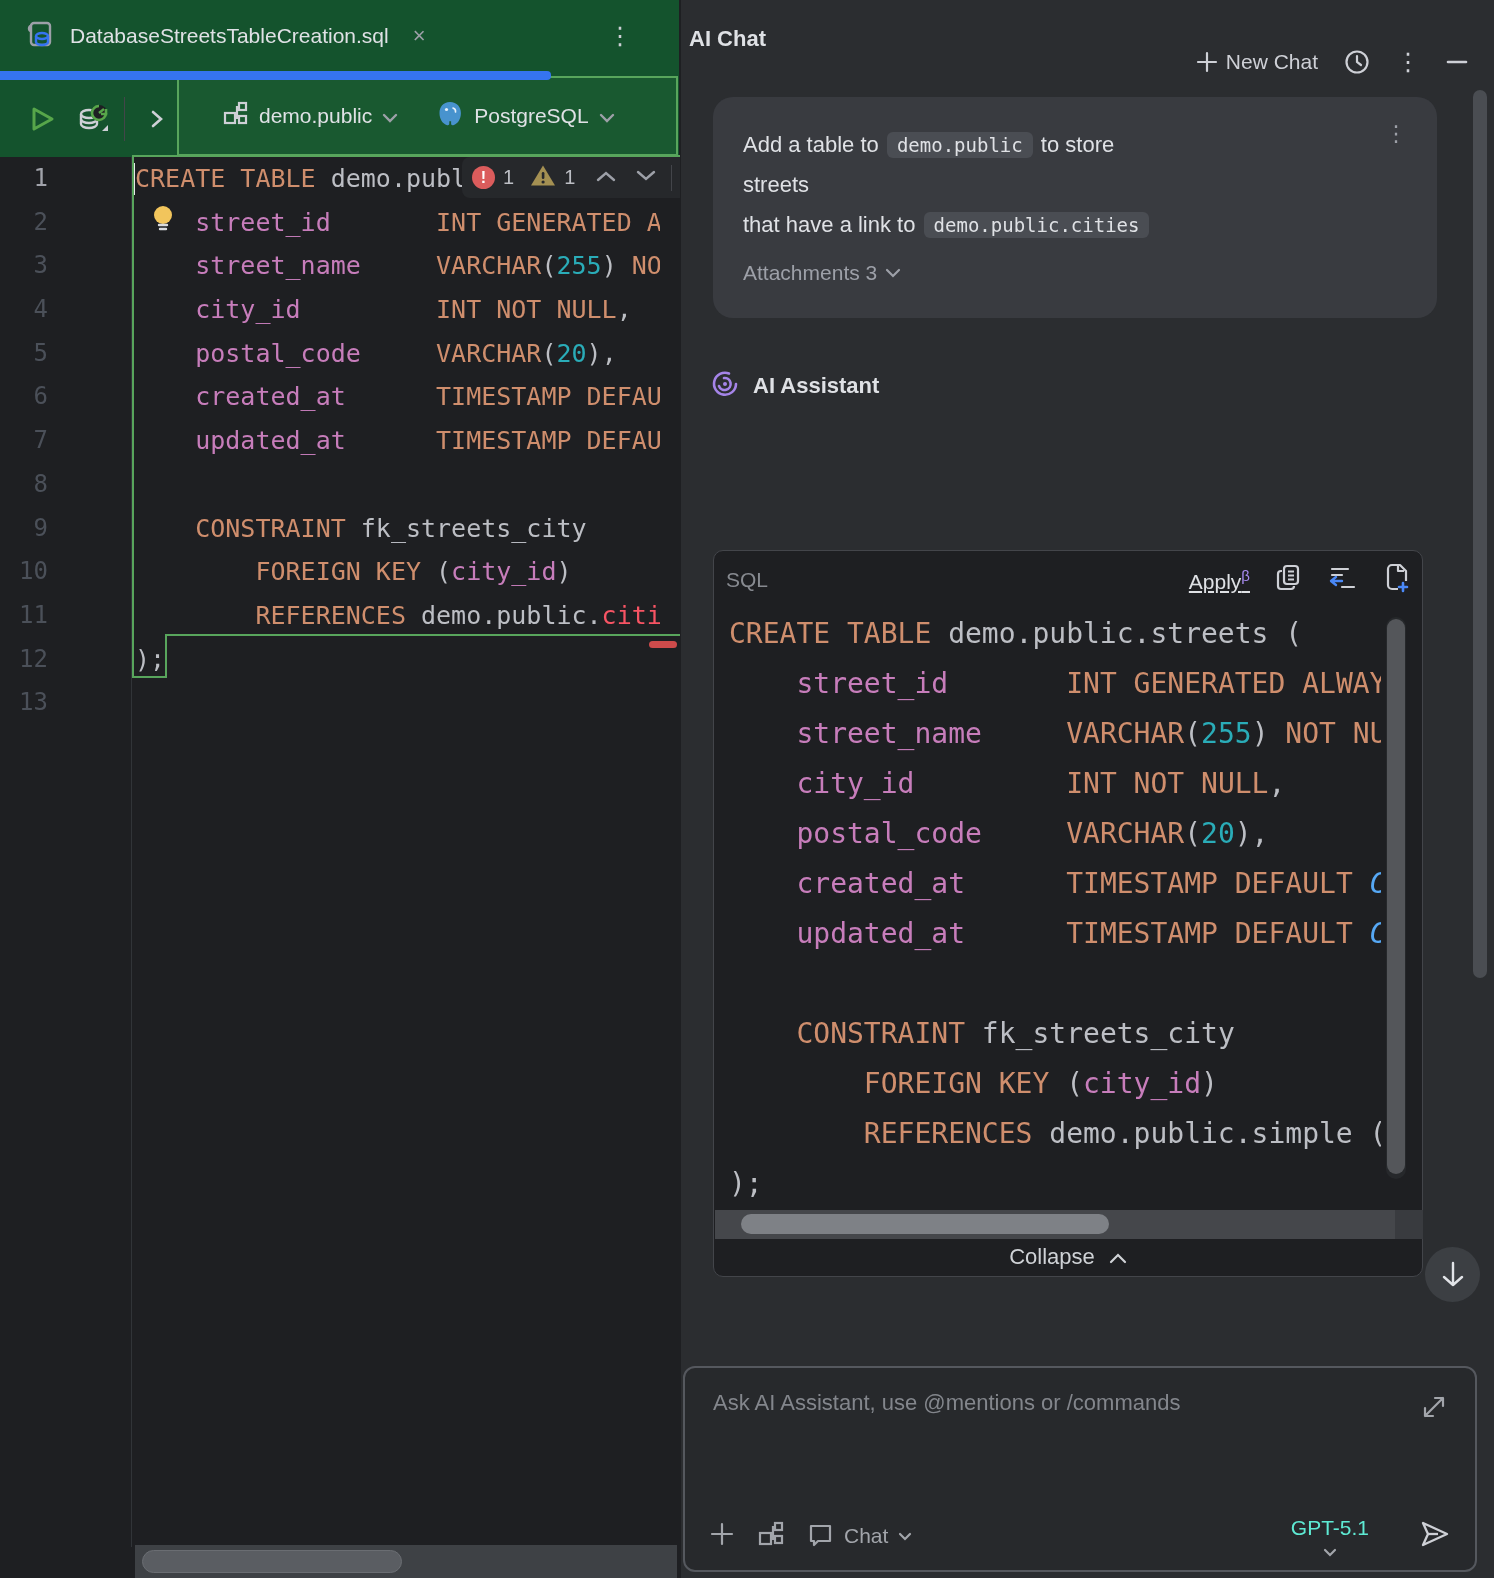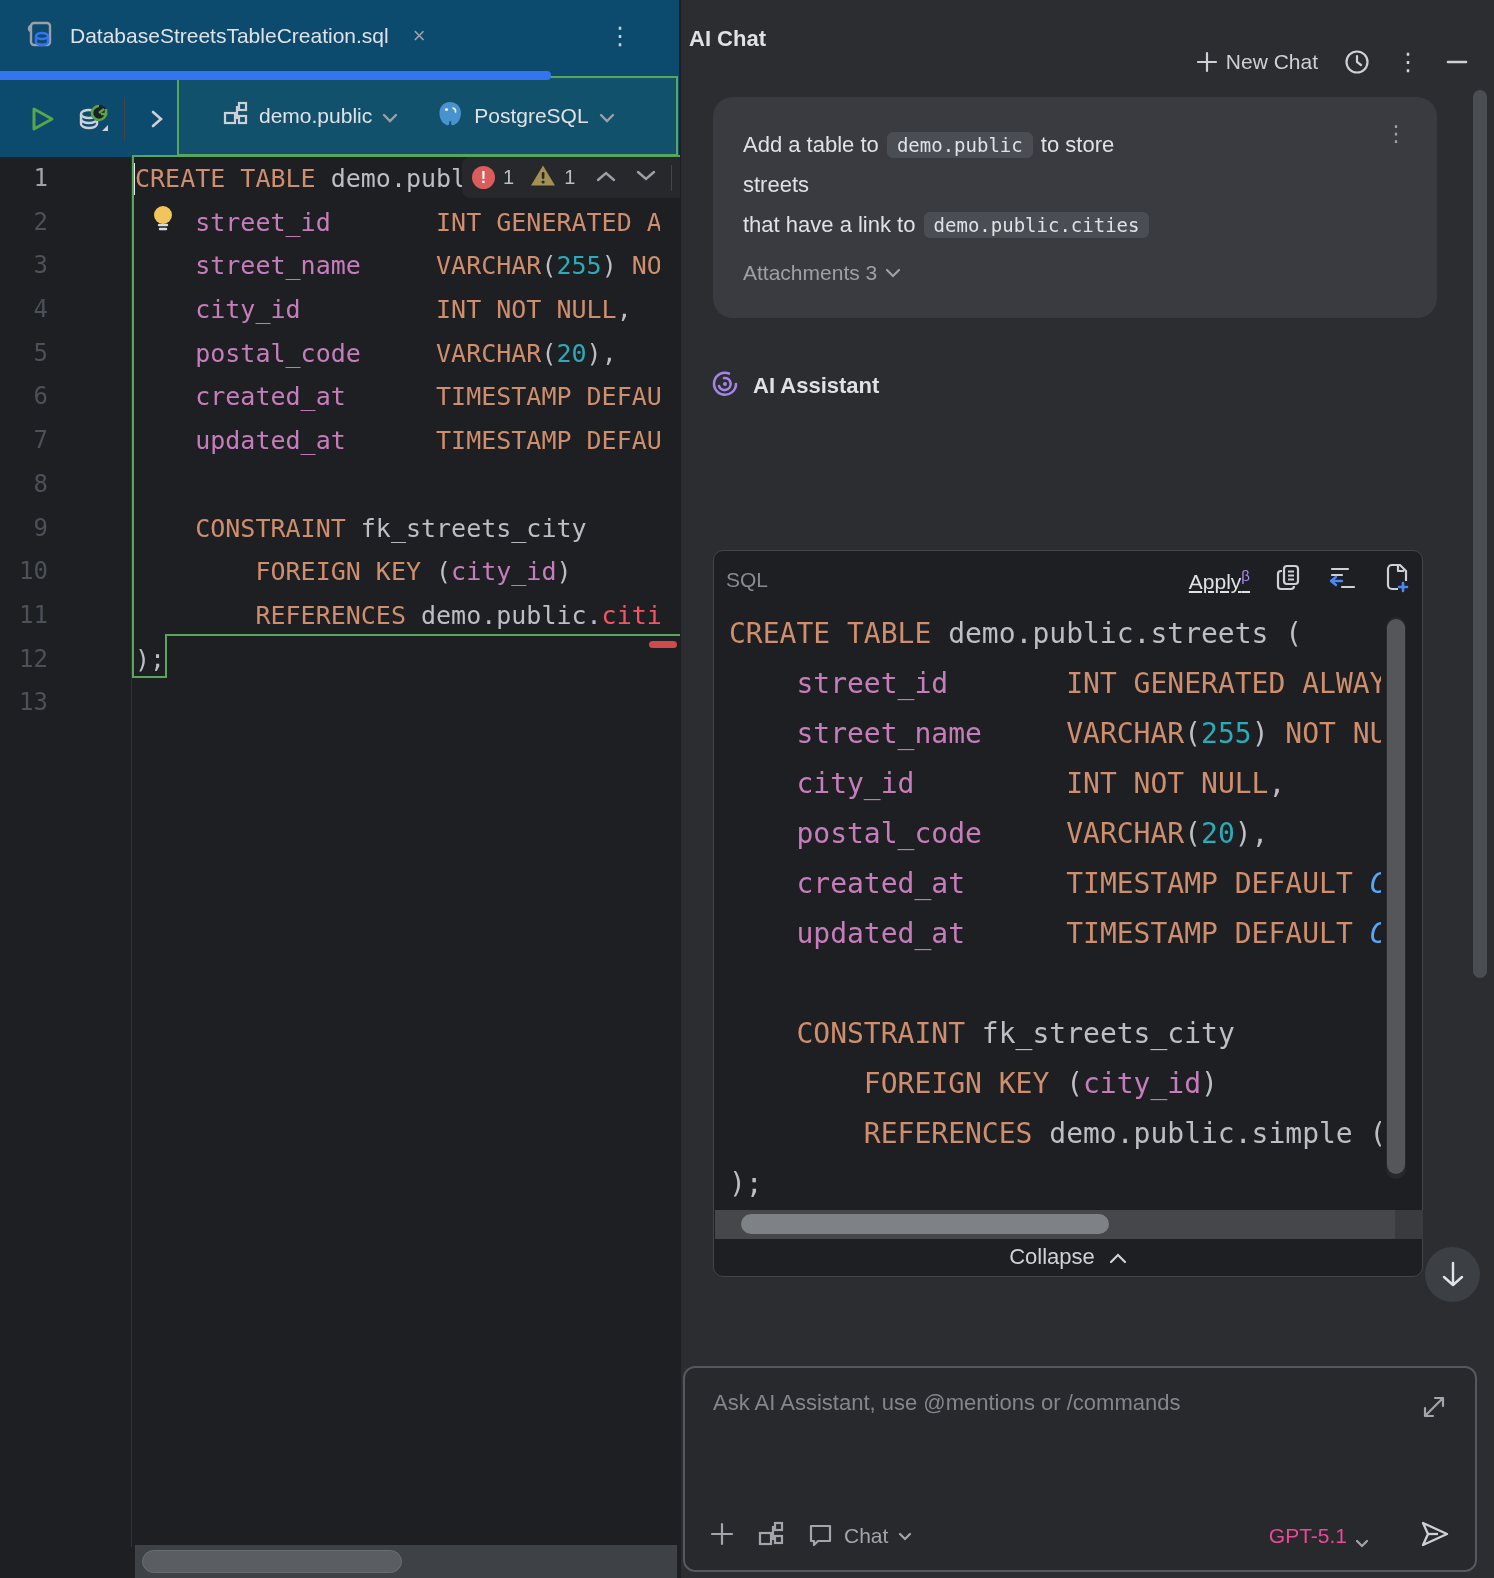--- a/index.html
+++ b/index.html
@@ -1,21 +1,21 @@
 <!DOCTYPE html>
 <html><head>
 <meta charset="utf-8">
 <style>
   * { margin:0; padding:0; box-sizing:border-box; }
   html,body { background:#1E1F22; }
   .stage { position:relative; width:1494px; height:1578px; overflow:hidden;
            font-family:"Liberation Sans", sans-serif; color:#DFE1E5; background:#2B2D30; }
 
   
-  .editor-pane { position:absolute; left:0; top:0; width:680px; height:1578px; background:#0c4a6e; }
+  .editor-pane { position:absolute; left:0; top:0; width:680px; height:1578px; background:#14532d; }
   .tabbar { position:absolute; left:0; top:0; width:680px; height:71px; display:flex; align-items:center; }
   .tab { display:flex; align-items:center; gap:14px; padding-left:26px; height:100%; }
   .tab-title { font-size:21px; color:#DFE1E5; }
   .tab-close { color:#9DA0A8; font-size:22px; margin-left:10px; }
   .tab-menu { position:absolute; right:48px; top:22px; color:#CED0D6; font-size:24px; letter-spacing:0; }
   .tab-underline { position:absolute; left:0; top:71px; width:551px; height:9px; background:#3574F0; border-radius:0 4px 4px 0; z-index:5; }
 
   .toolbar { position:absolute; left:0; top:80px; width:680px; height:77px; display:flex; align-items:center; }
   .tb-icon { display:flex; align-items:center; justify-content:center; width:40px; height:40px; }
   .tb-sep { width:1px; height:44px; background:#43454A; margin:0 12px; }
@@ -104,21 +104,21 @@
 
   .scroll-down-btn { position:absolute; left:744px; top:1247px; width:55px; height:55px; border-radius:50%;
                      background:#3C3F43; display:flex; align-items:center; justify-content:center; z-index:6; }
 
   .chat-input { position:absolute; left:2px; top:1350px; width:794px; height:206px; background:#27292C;
                 border:2px solid #55585E; border-radius:12px;margin-top:16px; }
   .placeholder { position:absolute; left:28px; top:22px; font-size:22px; color:#83868C; }
   .expand-icon { position:absolute; right:26px; top:24px; }
   .input-row { position:absolute; left:0; bottom:14px; width:100%; height:40px; display:flex; align-items:center; padding:0 24px; gap:22px; }
   .mode-dd { display:flex; align-items:center; gap:10px; font-size:21px; color:#A2A5AB; }
-  .model-dd { margin-left:auto; display:flex; align-items:flex-end; gap:8px; font-size:21px; color:#ec4899; }
+  .model-dd { margin-left:auto; display:flex; align-items:center; gap:8px; font-size:21px; color:#5eead4;flex-direction:column; }
 </style>
 </head>
 <body>
 
 <div class="stage">
 
   <div class="editor-pane">
 
     <div class="tabbar">
       <div class="tab">

